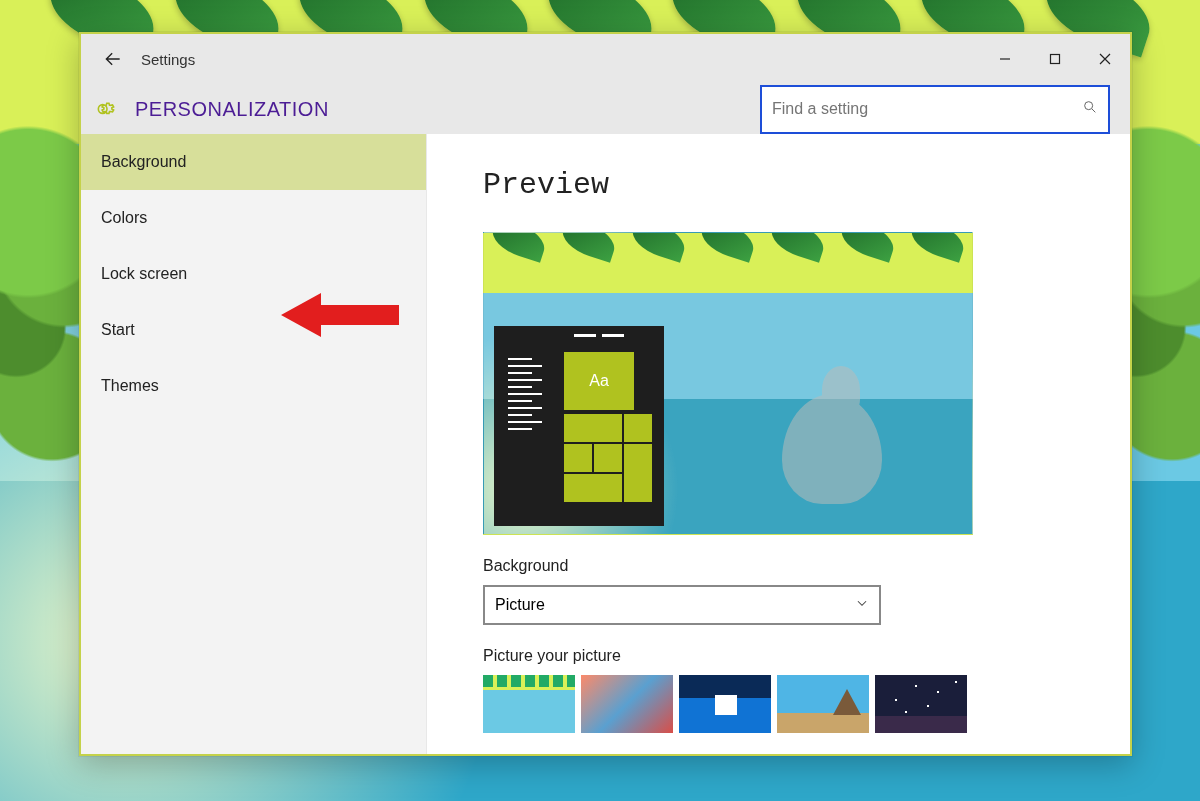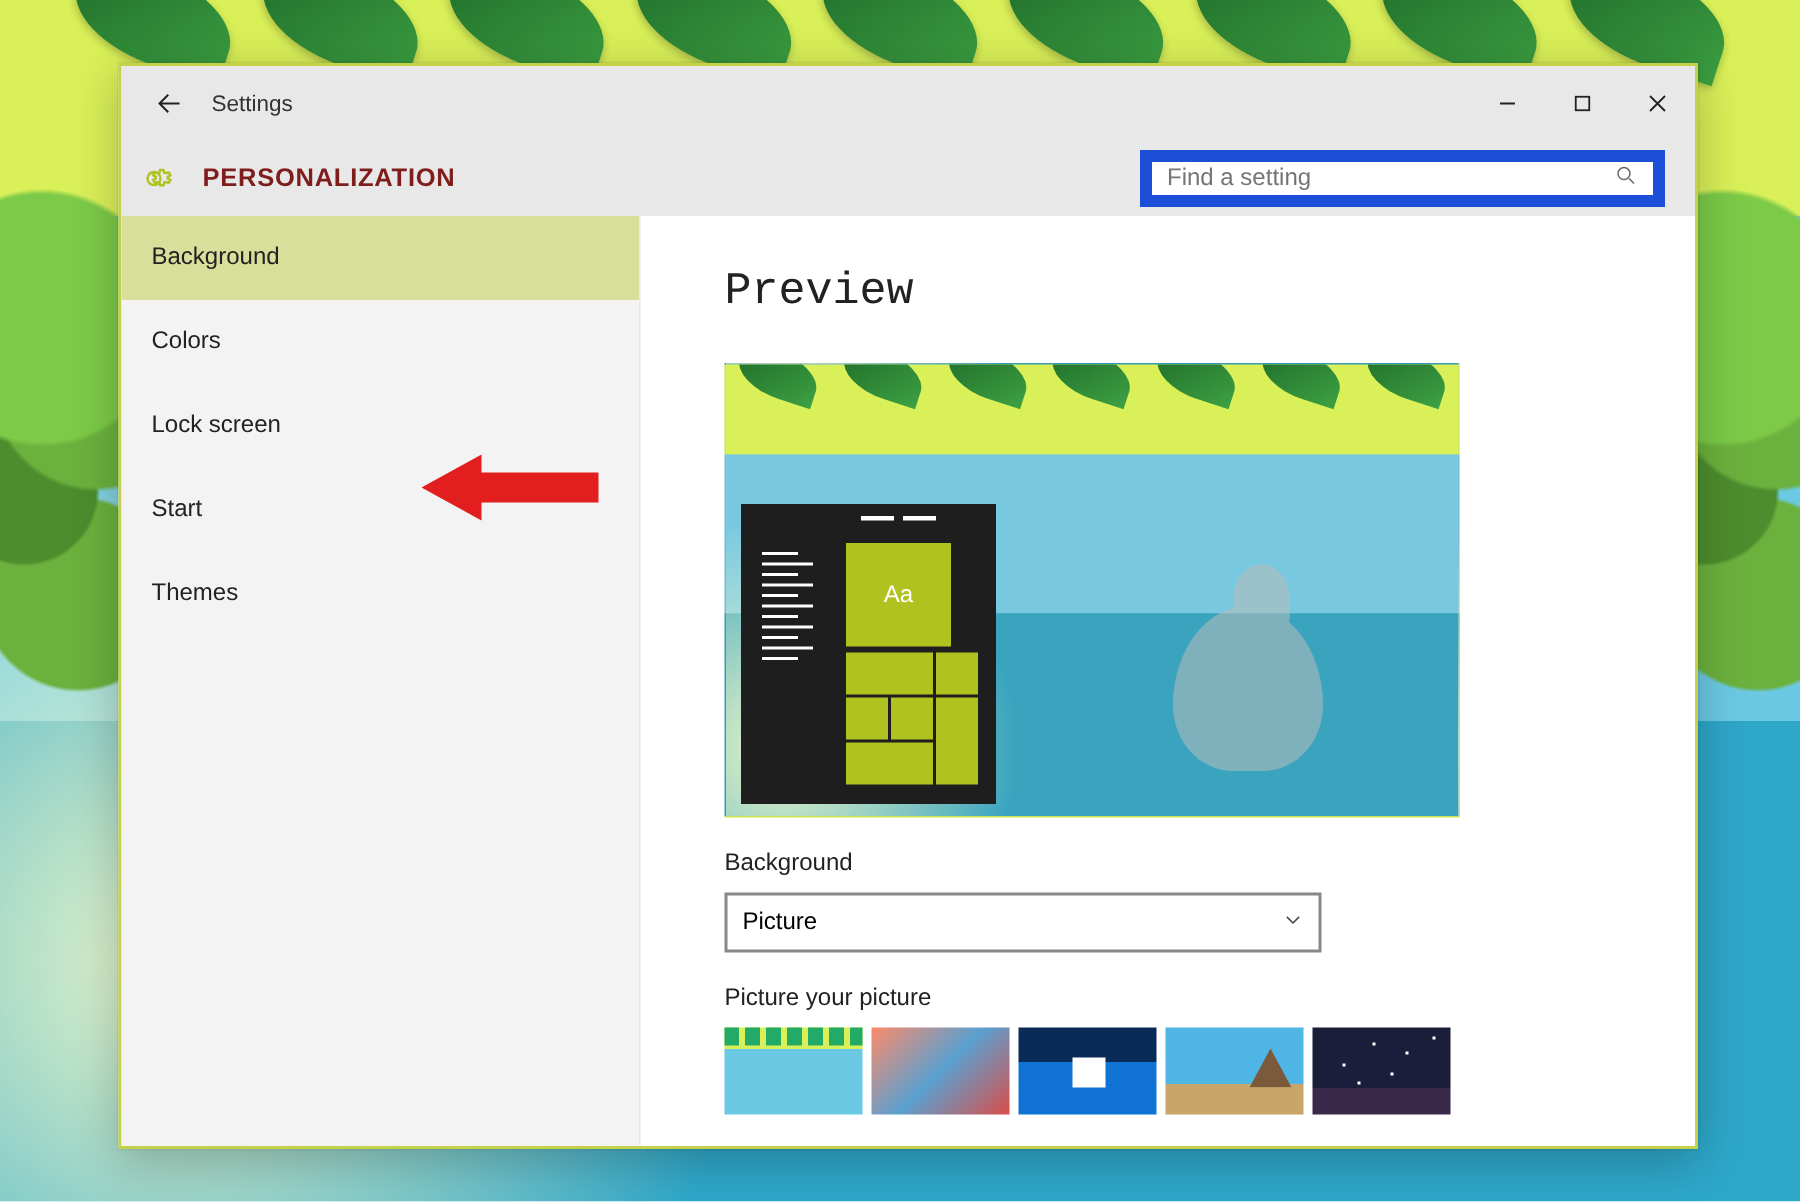--- a/index.html
+++ b/index.html
@@ -44,21 +44,21 @@
     opacity:.45;
   }
   .wallpaper .dino::after {
     content:""; position:absolute; left:70px; top:-40px; width:55px; height:70px;
     background:#b9bdbb; border-radius:50% 50% 30% 30%;
   }
 
   
   .window {
     position: absolute;
-    left: 79px; top: 42px;
+    left: 79px; top: 32px;
     width: 1053px; height: 724px;
     background: #fff;
     border: 2px solid #c4d24a;
     box-shadow: 0 8px 30px rgba(0,0,0,.25);
     display: flex; flex-direction: column;
     outline: 1px solid rgba(0,0,0,.05);
   }
   .titlebar {
     height: 50px;
     background: #e8e8e8;
@@ -85,26 +85,26 @@
     display:flex; align-items:center;
     padding: 0 20px 0 8px;
     gap: 10px;
   }
   .header-row .gear {
     width: 36px; height: 36px;
     display:flex; align-items:center; justify-content:center;
     color:#b0c21f;
   }
   .header-row .section-title {
-    font-size: 17px; font-weight: 700; letter-spacing: .5px; color:#7f1d1d;
+    font-size: 20px; font-weight: 400; letter-spacing: .5px; color:#4c1d95;
   }
   .header-row .search {
     margin-left:auto;
-    width: 350px; height: 38px;
-    border: 8px solid #1d4ed8;
+    width: 350px; height: 49px;
+    border: 2px solid #1d4ed8;
     background:#fff;
     display:flex; align-items:center;
     padding: 0 10px;
     gap: 24px;
   }
   .header-row .search input {
     border:none; outline:none; flex:1; font-size:16px; color:#444;
     background:transparent;
   }
   .header-row .search .search-icon { color:#666; font-size:16px; }
@@ -168,21 +168,21 @@
   }
   .preview .taskbar .lines { display:flex; flex-direction:column; gap:5px; margin-top:24px; margin-left:6px;}
   .preview .taskbar .lines span { display:block; width:34px; height:2px; background:#fff; }
   .preview .taskbar .lines span:nth-child(odd){ width:24px;}
   .preview .taskbar .top-lines {position:absolute; top:8px; left:80px; display:flex; gap:6px;}
   .preview .taskbar .top-lines span{display:block;width:22px;height:3px;background:#fff;}
   .preview .tiles {
     position:absolute; left:80px; bottom:8px; width:100px; height:174px;
   }
   .preview .tiles .big {
-    width:70px; height:69px; background:#b0c21f; display:flex; align-items:center; justify-content:center;
+    width:70px; height:58px; background:#b0c21f; display:flex; align-items:center; justify-content:center;
     color:#fff; font-size:16px;
   }
   .preview .tiles .grid {
     margin-top:4px; width:90px; display:grid; grid-template-columns:repeat(3,28px); grid-auto-rows:28px; gap:2px;
   }
   .preview .tiles .grid span { background:#b0c21f; }
   .preview .tiles .grid span.wide { grid-column: span 2; }
   .preview .tiles .grid span.tall { grid-row: span 2; }
   .preview .sticky {
     position:absolute; right:18px; top:74px; width:230px; height:140px;

